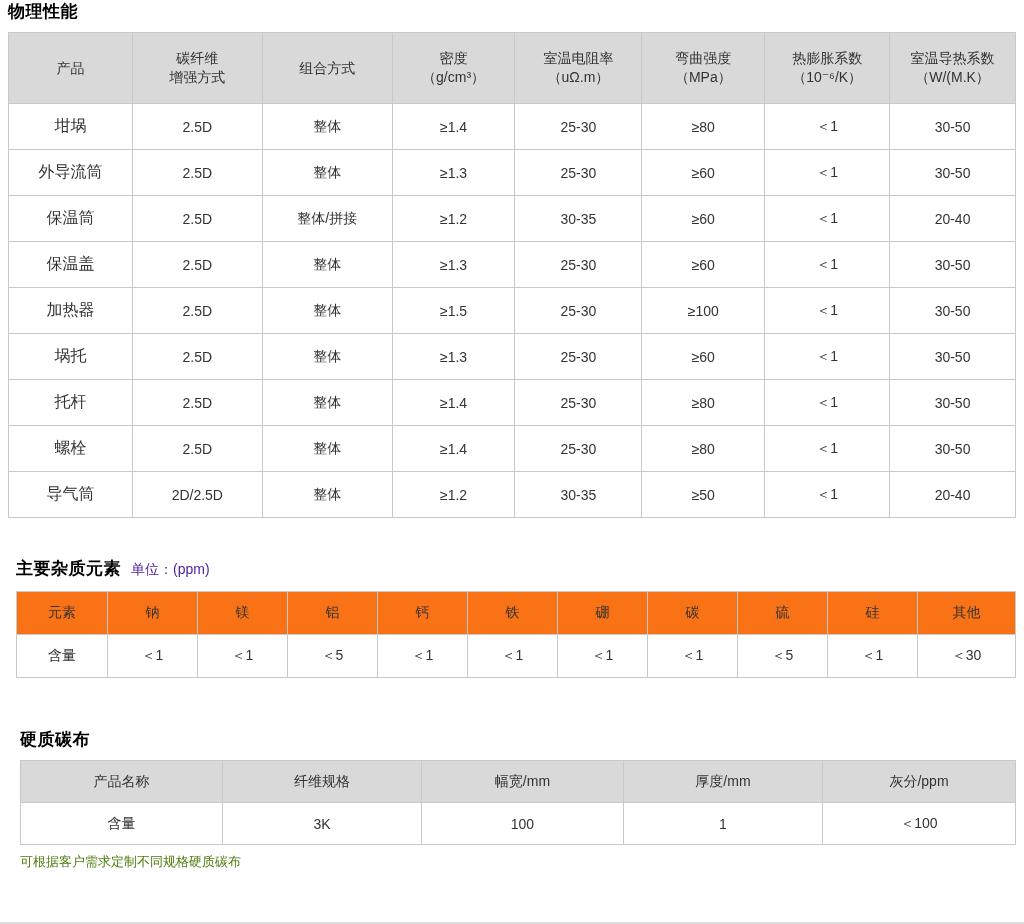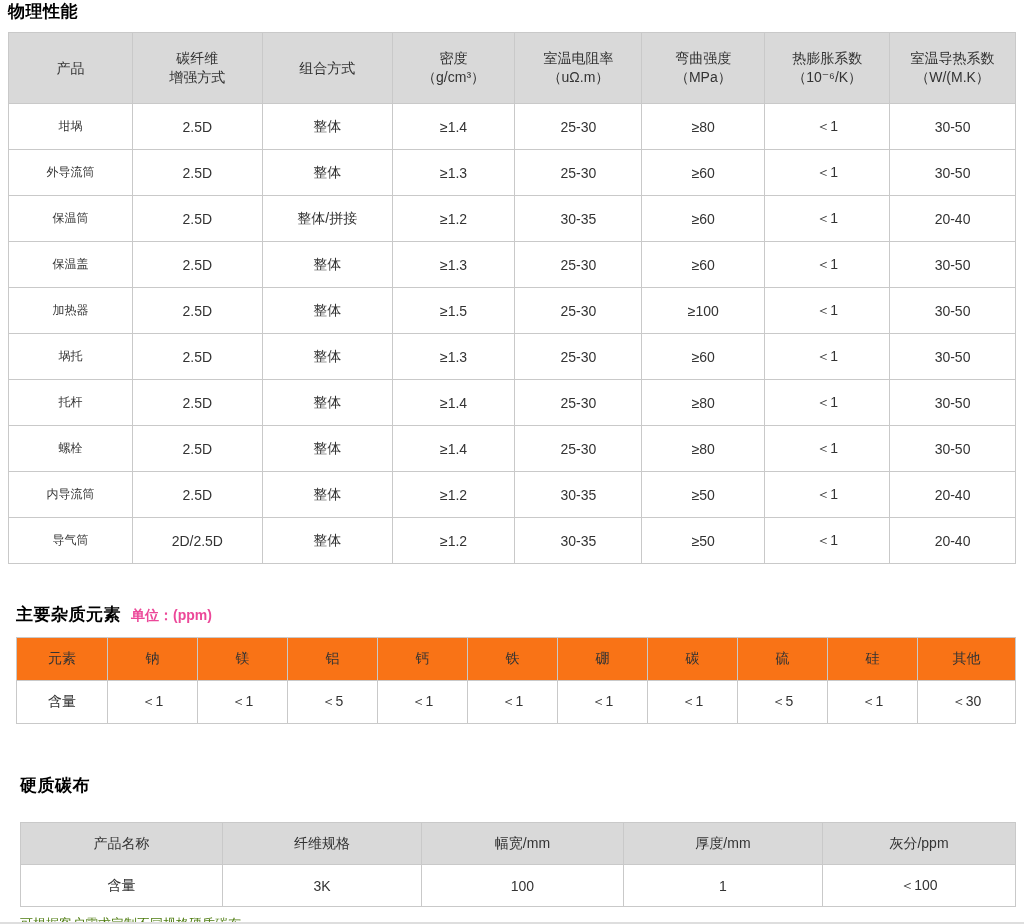--- a/index.html
+++ b/index.html
@@ -27,23 +27,23 @@
     font-size: 17px;
     font-weight: bold;
     letter-spacing: 0.5px;
   }
   .heading-row {
     display: flex;
     align-items: baseline;
     gap: 10px;
   }
   .heading-note {
-    color: #ec4899;
-    font-size: 14px;
-    font-weight: bold;
+    color: #4c1d95;
+    font-size: 14px;
+    font-weight: normal;
   }
   table {
     border-collapse: collapse;
     width: 100%;
     table-layout: fixed;
   }
   table td, table th {
     border: 1px solid #c9c9c9;
     text-align: center;
     vertical-align: middle;
@@ -61,21 +61,21 @@
     line-height: 1.35;
     padding: 4px 2px;
   }
   #physical-table tbody td {
     height: 41px;
     font-size: 14px;
     background: #ffffff;
     padding: 2px;
   }
   #physical-table tbody td:first-child {
-    font-size: 12px;
+    font-size: 16px;
   }
   
   #impurity-section {
     margin-top: 39px;
     padding-left: 8px;
   }
   #impurity-table {
     margin-top: 11px;
   }
   #impurity-table td {
@@ -87,21 +87,21 @@
   }
   #impurity-table tbody td {
     background: #ffffff;
   }
   
   #cloth-section {
     margin-top: 50px;
     padding-left: 12px;
   }
   #cloth-table {
-    margin-top: 25px;
+    margin-top: 9px;
   }
   #cloth-table td {
     height: 39px;
     font-size: 14px;
   }
   #cloth-table thead td {
     background: #d9d9d9;
   }
   #cloth-table tbody td {
     background: #ffffff;
@@ -250,30 +250,20 @@
           <td>螺栓</td>
           <td>2.5D</td>
           <td>整体</td>
           <td>≥1.4</td>
           <td>25-30</td>
           <td>≥80</td>
           <td>＜1</td>
           <td>30-50</td>
         </tr>
         <tr>
-          <td>内导流筒</td>
-          <td>2.5D</td>
-          <td>整体</td>
-          <td>≥1.2</td>
-          <td>30-35</td>
-          <td>≥50</td>
-          <td>＜1</td>
-          <td>20-40</td>
-        </tr>
-        <tr>
           <td>导气筒</td>
           <td>2D/2.5D</td>
           <td>整体</td>
           <td>≥1.2</td>
           <td>30-35</td>
           <td>≥50</td>
           <td>＜1</td>
           <td>20-40</td>
         </tr>
       </tbody>

